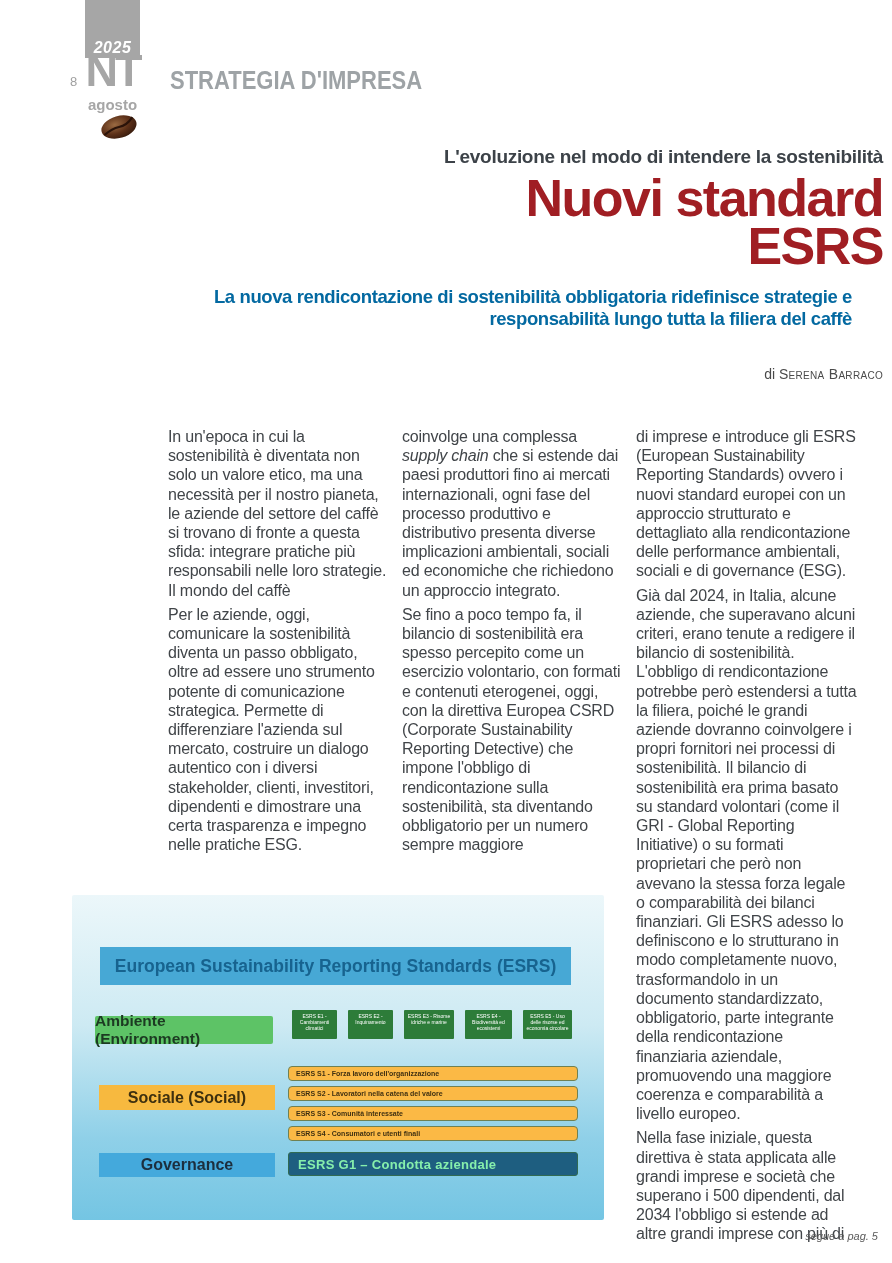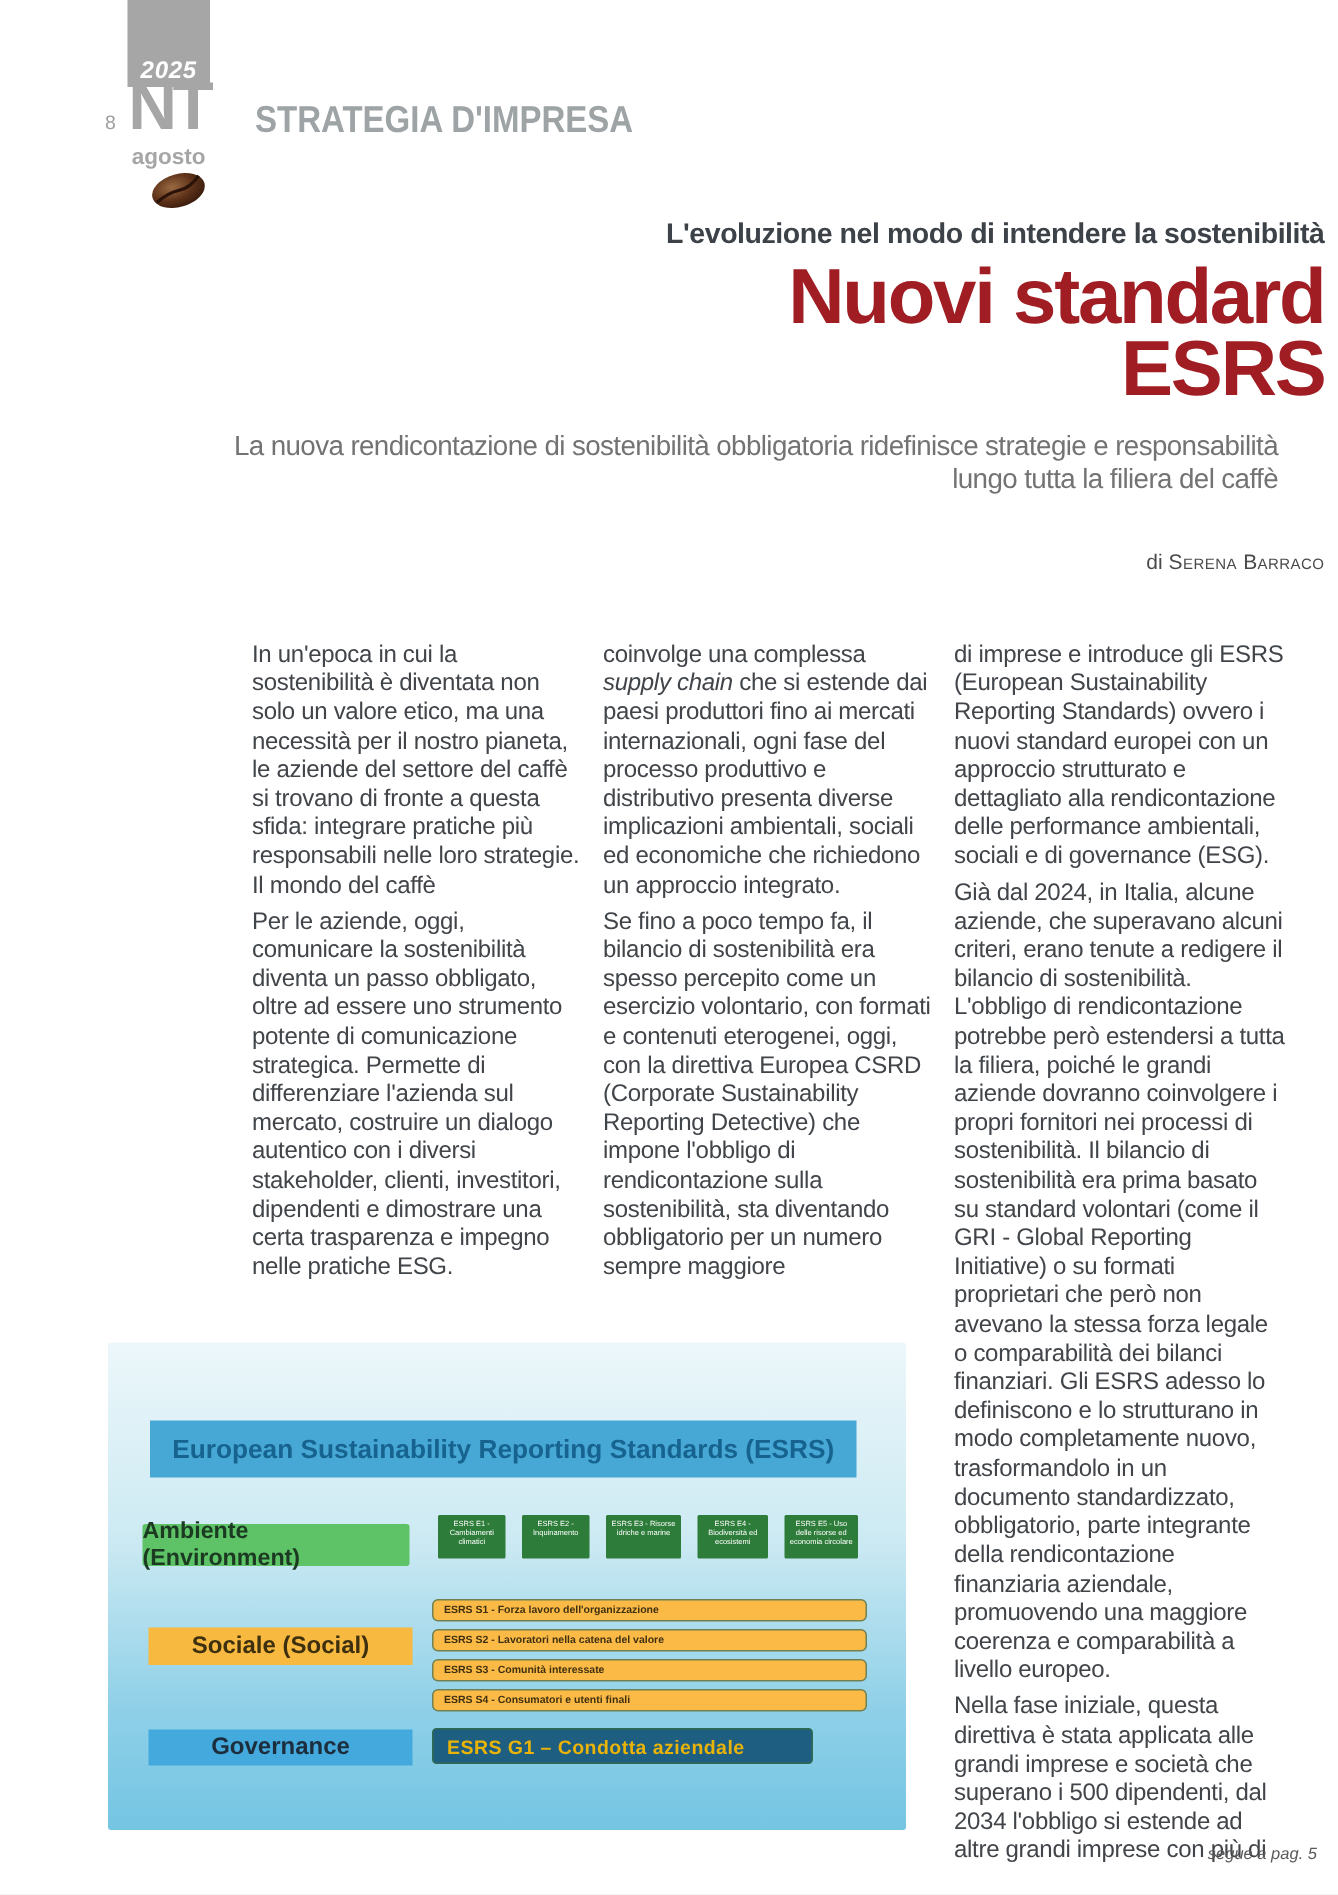--- a/index.html
+++ b/index.html
@@ -18,21 +18,21 @@
   .logo-month{position:absolute;left:85px;top:96px;width:55px;text-align:center;
     font-size:15px;font-weight:bold;color:#a6a6a6;}
   .page-num{position:absolute;left:70px;top:74px;font-size:13px;color:#a0a0a0;}
   .bean{position:absolute;left:98px;top:111px;}
   .section-title{position:absolute;left:170px;top:66px;font-size:25px;font-weight:bold;
     color:#9ea3a6;transform:scaleX(0.88);transform-origin:left center;letter-spacing:0;white-space:nowrap;}
   
   .headline{position:absolute;left:121px;top:146px;width:762px - 0;width:762px;text-align:right;}
   .kicker{font-size:19px;font-weight:bold;color:#3c4248;letter-spacing:-0.3px;}
   .title{margin-top:6px;font-size:52px;font-weight:bold;color:#a01e23;line-height:48px;letter-spacing:-1.5px;}
-  .subtitle{margin:16px auto 0;max-width:700px;font-size:18.5px;font-weight:normal;color:#737373;
+  .subtitle{margin:16px auto 0;max-width:700px;font-size:18.5px;font-weight:bold;color:#0369a1;
     line-height:22px;letter-spacing:-0.4px;}
   .byline{margin-top:36px;font-size:14px;color:#4a4a4a;}
   .byline .sc{font-variant:small-caps;letter-spacing:0.3px;}
   
   .columns{position:absolute;left:168px;top:427px;width:690px;display:flex;gap:13px;}
   .col{flex:0 0 221px;font-size:16px;line-height:19.2px;color:#414549;letter-spacing:-0.2px;}
   .col p{margin:0 0 5px 0;}
   .ital{font-style:italic;}
   
   .diagram{position:absolute;left:72px;top:895px;width:532px;height:325px;border-radius:2px;
@@ -45,23 +45,23 @@
   .dg-ebox{height:29px;background:#2d7c39;border-radius:1px;color:#ffffff;
     font-size:5px;line-height:1.2;text-align:center;padding:3px 2px;box-sizing:border-box;overflow:hidden;}
   .dg-ebox.w1{width:45px}.dg-ebox.w2{width:45px}.dg-ebox.w3{width:50px}.dg-ebox.w4{width:47px}.dg-ebox.w5{width:49px}
   .dg-soc-label{position:absolute;left:27px;top:190px;width:176px;height:25px;background:#f7b93f;
     display:flex;align-items:center;justify-content:center;font-size:16px;font-weight:bold;color:#3e300f;}
   .dg-sbar{position:absolute;left:216px;width:290px;height:15px;background:#fbb945;
     border:1px solid #6f8153;border-radius:4px;box-sizing:border-box;
     font-size:7px;font-weight:bold;color:#3f3012;line-height:13px;padding-left:7px;overflow:hidden;}
   .dg-gov-label{position:absolute;left:27px;top:258px;width:176px;height:24px;background:#44a9dc;
     display:flex;align-items:center;justify-content:center;font-size:16px;font-weight:bold;color:#1c2e3d;}
-  .dg-gbar{position:absolute;left:216px;top:257px;width:254px;height:24px;background:#1e5e80;
+  .dg-gbar{position:absolute;left:216px;top:257px;width:290px;height:24px;background:#1e5e80;
     border:1px solid #316a52;border-radius:3px;box-sizing:border-box;display:flex;align-items:center;
-    color:#eab308;font-size:13px;font-weight:bold;letter-spacing:0.3px;padding-left:9px;}
+    color:#86efac;font-size:13px;font-weight:bold;letter-spacing:0.3px;padding-left:9px;}
   
   .continuation{position:absolute;right:34px;top:1230px;font-size:11px;font-style:italic;color:#5a5a5a;}
 </style>
 </head>
 <body>
 
 <div id="page">
 
   <div class="logo-block">
     <span class="logo-year">2025</span>

